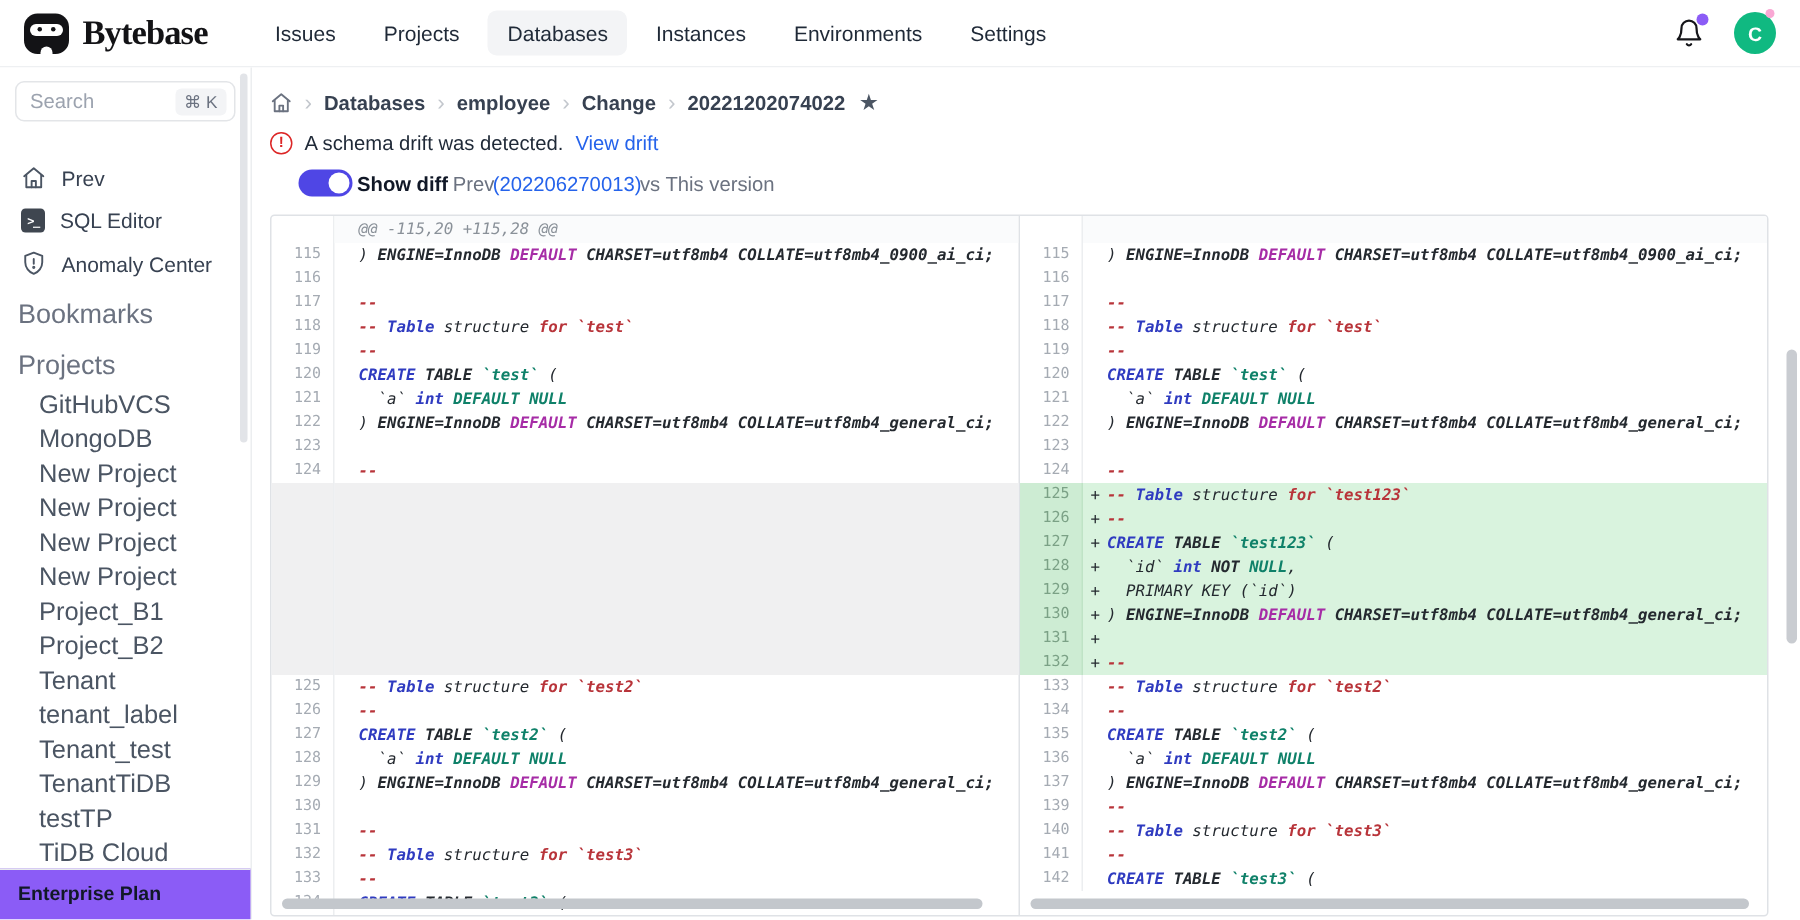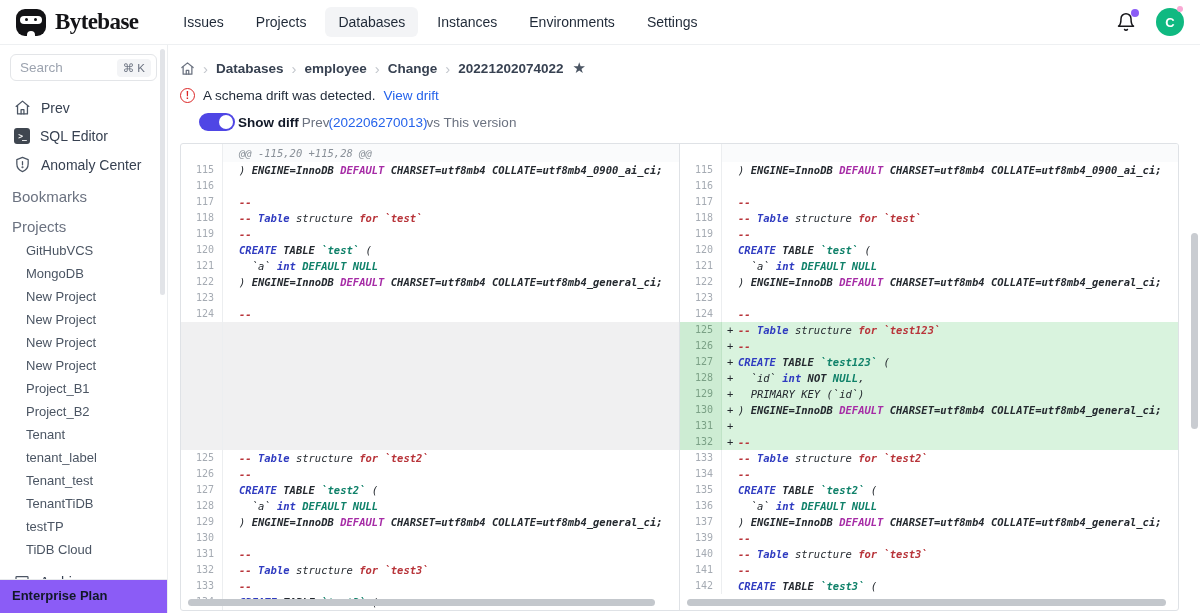--- a/index.html
+++ b/index.html
@@ -25,31 +25,31 @@
   .bell-dot { position:absolute; top:-3px; right:-3px; width:8px; height:8px; border-radius:50%; background:#8b5cf6; }
   .avatar { width:28px; height:28px; border-radius:50%; background:#10b981; color:#fff;
     display:flex; align-items:center; justify-content:center; font-size:13px; font-weight:700; position:relative; cursor:pointer; }
   .avatar-dot { position:absolute; top:-2px; right:1px; width:6px; height:6px; border-radius:50%; background:#f9a8d4; }
 
   
   .shell { display:flex; height:568px; position:relative; }
 
   
   .sidebar { width:168px; flex:none; border-right:1px solid #eceef0; position:relative; padding-top:9px; background:#fff; }
-  .search-box { margin:0 10px 12px 10px; height:27px; border:1px solid #e3e5e8; border-radius:6px;
+  .search-box { margin:0 10px 23px 10px; height:27px; border:1px solid #e3e5e8; border-radius:6px;
     display:flex; align-items:center; justify-content:space-between; padding:0 5px 0 9px; cursor:text; }
   .search-ph { color:#9ca3af; font-size:13.5px; }
   .kbd { background:#f3f4f6; color:#6b7280; font-size:11.5px; padding:2px 6px; border-radius:4px; }
   .side-item { display:flex; align-items:center; gap:10px; padding:6px 14px; font-size:14px; color:#374151; cursor:pointer; }
   .side-item svg { flex:none; }
   .sql-badge { width:16px; height:16px; background:#3f4650; border-radius:3px; color:#fff;
     font-family:"DejaVu Sans Mono", monospace; font-size:8px; font-weight:700;
     display:flex; align-items:center; justify-content:center; letter-spacing:-1px; }
-  .section-label { padding:9px 12px 4px; font-size:15px; color:#6b7280; }
-  .proj-item { padding:4px 12px 4px 26px; font-size:13px; color:#4b5563; cursor:pointer; line-height:15px; }
+  .section-label { padding:9px 12px 4px; font-size:18px; color:#6b7280; }
+  .proj-item { padding:4px 12px 4px 26px; font-size:17px; color:#4b5563; cursor:pointer; line-height:15px; }
   .archive-item { display:flex; align-items:center; gap:10px; padding:9px 14px 6px; font-size:14px; color:#374151; cursor:pointer; margin-top:4px; }
   .sidebar-footer { position:absolute; bottom:0; left:0; right:0; border-top:1px solid #e7e9ec;
     padding:8px 12px 10px; font-size:13px; font-weight:700; color:#111827; background:#8b5cf6; }
   .sidebar-thumb { position:absolute; top:4px; right:2px; width:5px; height:246px; background:#e2e4e8; border-radius:3px; }
 
   
   .main { flex:1; position:relative; padding:14px 0 0 12px; background:#fff; }
   .breadcrumb { display:flex; align-items:center; gap:8px; font-size:13.5px; margin-bottom:11px; }
   .crumb { font-weight:600; color:#374151; cursor:pointer; }
   .crumb-sep { color:#c3c7cd; font-size:15px; line-height:1; }

